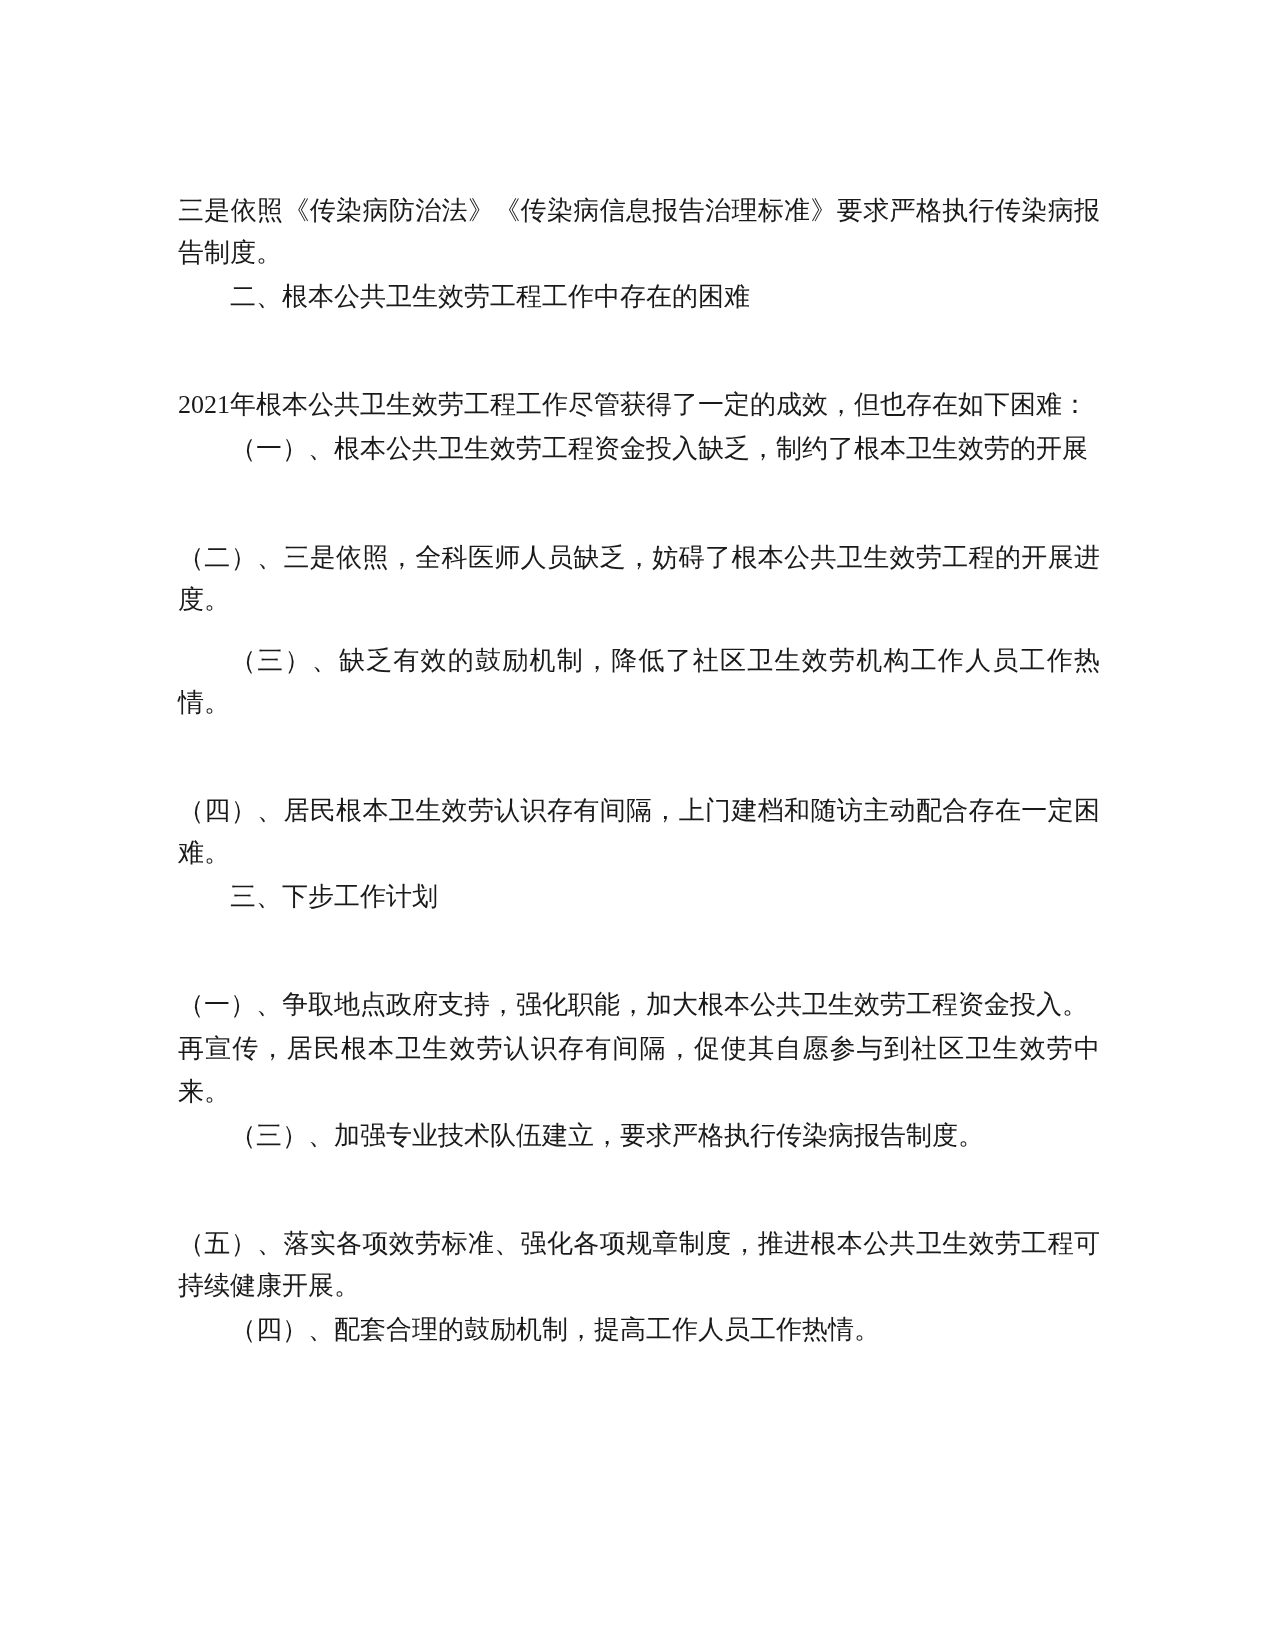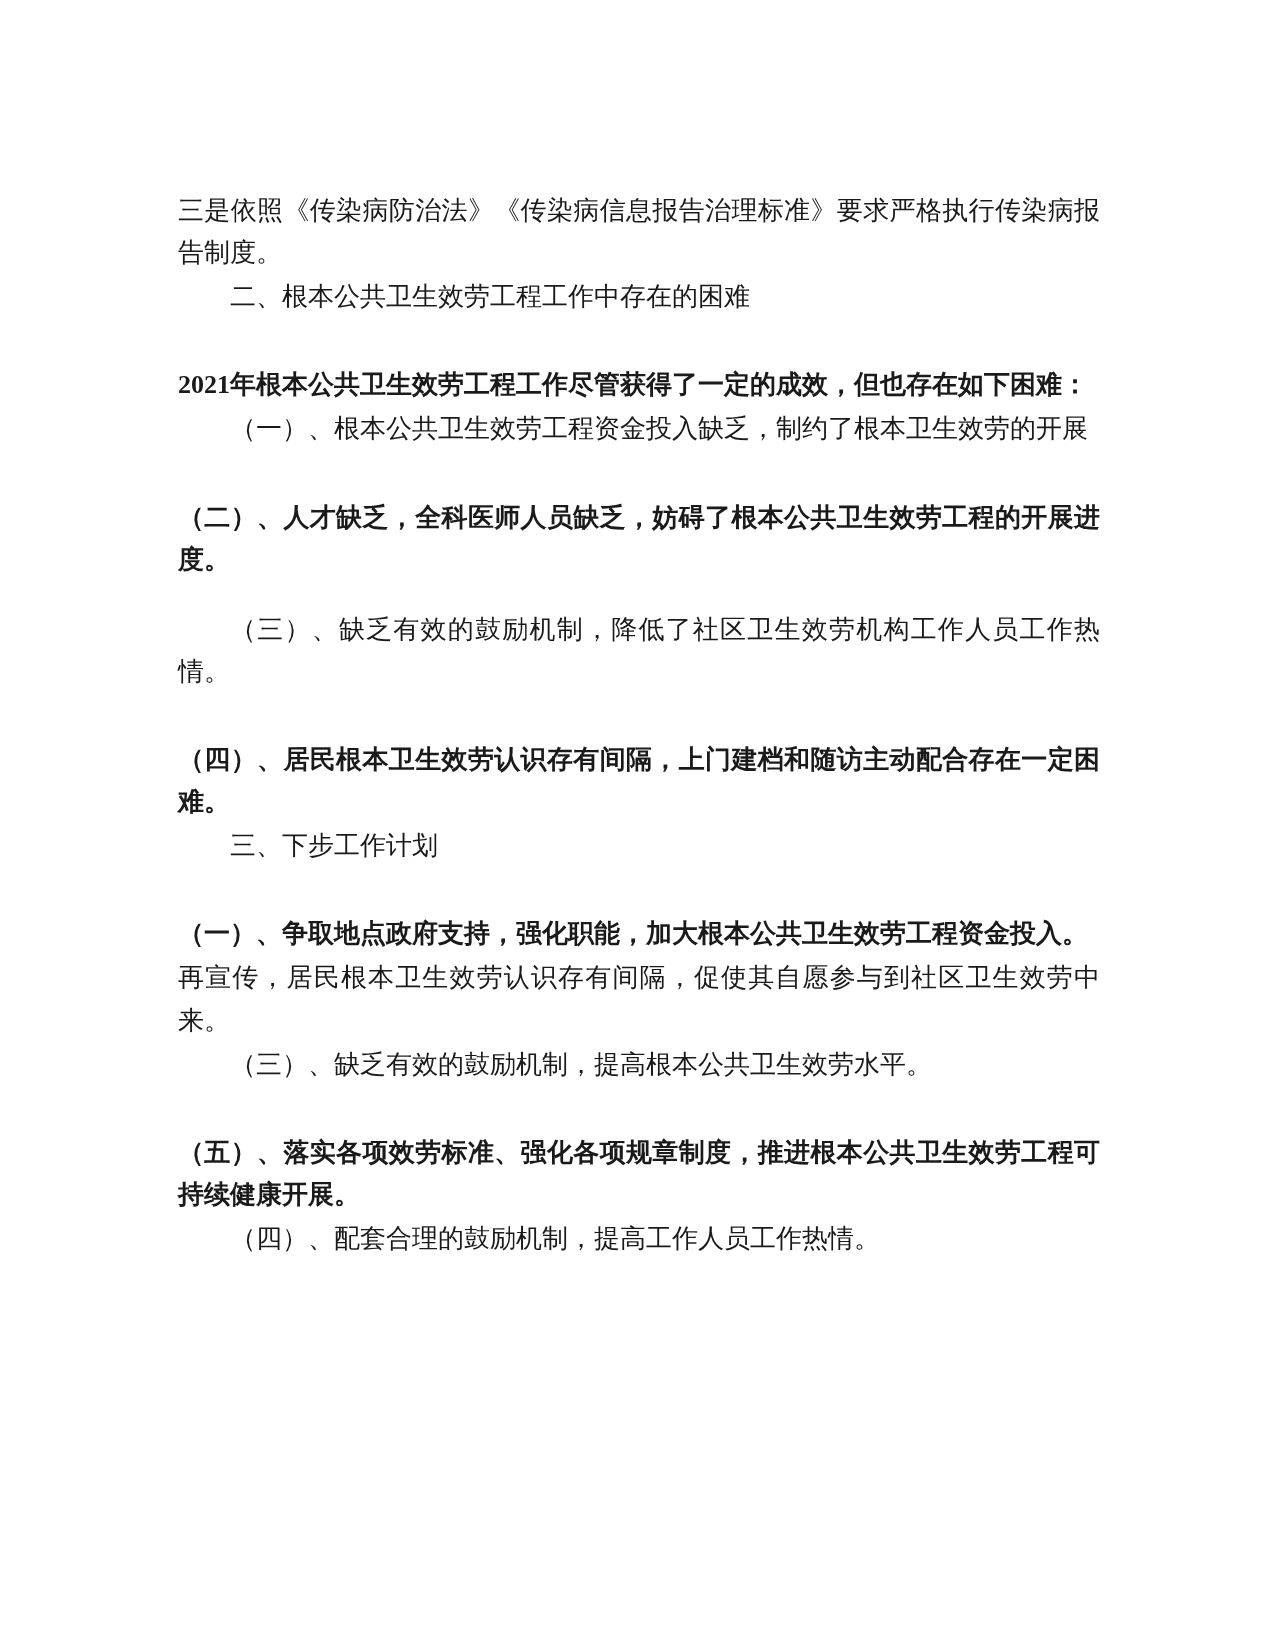--- a/index.html
+++ b/index.html
@@ -30,38 +30,38 @@
   }
   p {
     margin: 0;
   }
   .para {
     margin: 0 0 2px 0;
   }
   .indent {
     text-indent: 2em;
   }
-  .gap-sm { margin-top: 28px; }
-  .gap-lg { margin-top: 46px; font-weight: bold; }
+  .gap-sm { margin-top: 19px; }
+  .gap-lg { margin-top: 66px; }
   .hang {
     text-indent: 0;
   }
 </style>
 </head>
 <body>
 
 <div class="page">
   <div class="doc-body" id="doc-body">
       <p class="para hang">三是依照《传染病防治法》《传染病信息报告治理标准》要求严格执行传染病报告制度。</p>
       <p class="para indent">二、根本公共卫生效劳工程工作中存在的困难</p>
       <p class="para hang gap-lg">2021年根本公共卫生效劳工程工作尽管获得了一定的成效，但也存在如下困难：</p>
       <p class="para indent">（一）、根本公共卫生效劳工程资金投入缺乏，制约了根本卫生效劳的开展</p>
-      <p class="para hang gap-lg">（二）、人才缺乏，全科医师人员缺乏，妨碍了根本公共卫生效劳工程的开展进度。</p>
+      <p class="para hang gap-lg">（二）、三是依照，全科医师人员缺乏，妨碍了根本公共卫生效劳工程的开展进度。</p>
       <p class="para indent gap-sm">（三）、缺乏有效的鼓励机制，降低了社区卫生效劳机构工作人员工作热情。</p>
       <p class="para hang gap-lg">（四）、居民根本卫生效劳认识存有间隔，上门建档和随访主动配合存在一定困难。</p>
       <p class="para indent">三、下步工作计划</p>
       <p class="para hang gap-lg">（一）、争取地点政府支持，强化职能，加大根本公共卫生效劳工程资金投入。</p>
       <p class="para hang">再宣传，居民根本卫生效劳认识存有间隔，促使其自愿参与到社区卫生效劳中来。</p>
-      <p class="para indent">（三）、缺乏有效的鼓励机制，提高根本公共卫生效劳水平。</p>
+      <p class="para indent">（三）、加强专业技术队伍建立，要求严格执行传染病报告制度。</p>
       <p class="para hang gap-lg">（五）、落实各项效劳标准、强化各项规章制度，推进根本公共卫生效劳工程可持续健康开展。</p>
       <p class="para indent">（四）、配套合理的鼓励机制，提高工作人员工作热情。</p>
     </div>
 </div>
 
 </body></html>

